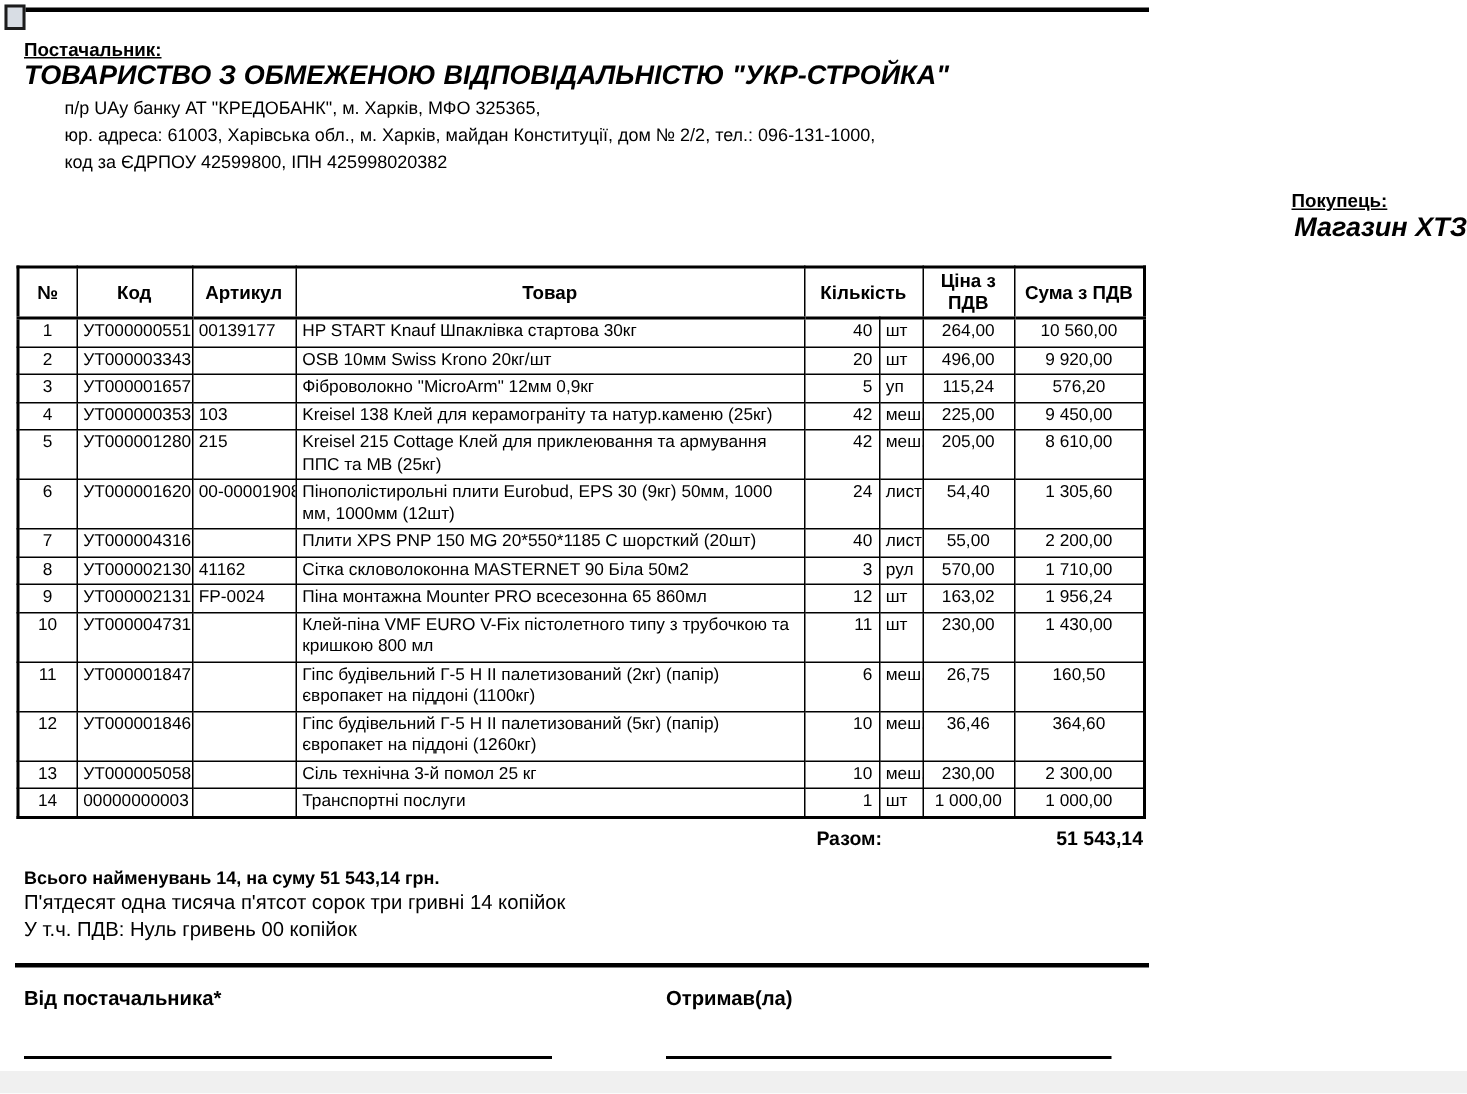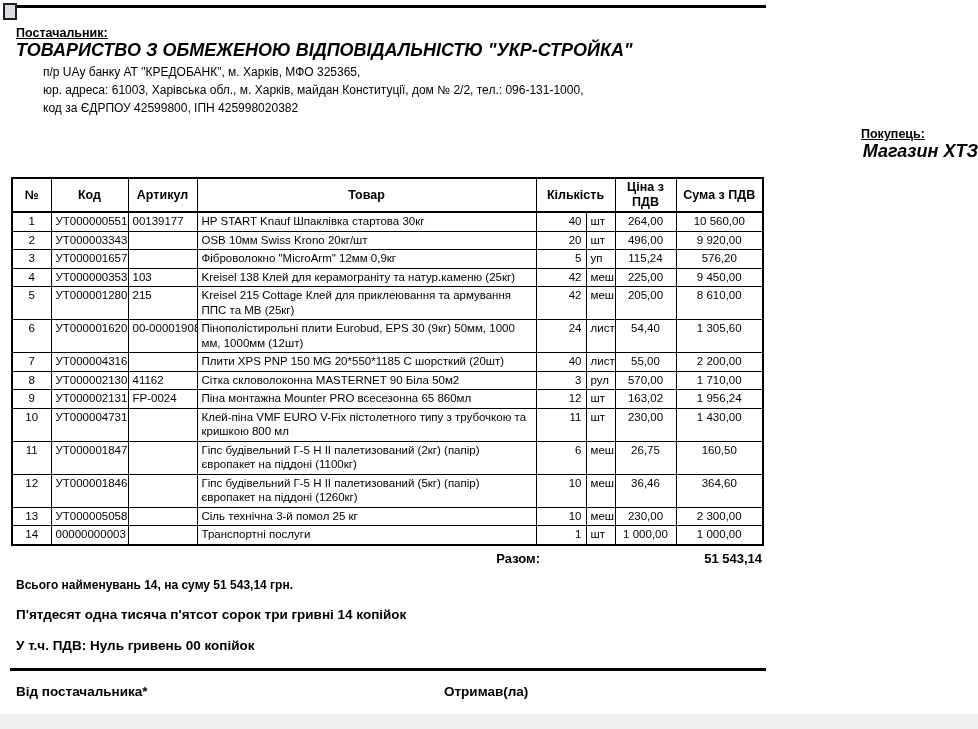--- a/index.html
+++ b/index.html
@@ -29,25 +29,25 @@
   }
   table.items td { font-size: 11.5px; line-height: 14.5px; vertical-align: top; padding: 1px 4px 2px 4px; }
   td.col-num { text-align: center; }
   td.col-code, td.col-article { padding: 1px 2px; white-space: nowrap; overflow: hidden; }
   td.col-qty { text-align: right; white-space: nowrap; }
   td.col-unit { padding: 1px 1px 1px 3px; white-space: nowrap; overflow: hidden; }
   td.col-price, td.col-sum { text-align: center; white-space: nowrap; }
 
   .totals-row { display: flex; width: 762px; font-weight: bold; font-size: 13px; line-height: 16px; }
   .totals-row.first { margin-top: 5px; }
-  .totals-label { width: 540px; text-align: right; }
+  .totals-label { width: 540px; text-align: right; margin-left: 48px; }
   .totals-value { flex: 1; text-align: right; }
 
   .summary-line { margin: 11px 0 0 16px; font-size: 12px; font-weight: bold; }
-  .words { margin: 14px 0 0 16px; font-size: 13.5px; font-weight: bold; line-height: 17px; }
+  .words { margin: 1px 0 0 16px; font-size: 13.5px; font-weight: normal; line-height: 17px; }
 
   .thick-rule { height: 3px; background: #000; margin: 14px 0 0 10px; width: 756px; }
 
   .footer { display: flex; margin: 13px 0 0 16px; gap: 44px; }
   .footer-left { width: 384px; }
   .footer-right { width: 380px; }
   .sign-title { font-size: 13.5px; font-weight: bold; }
   .sig-line { height: 0; border-bottom: 2px solid #000; margin-top: 31px; }
   .footer-left .sig-line { width: 352px; }
   .footer-right .sig-line { width: 297px; }

